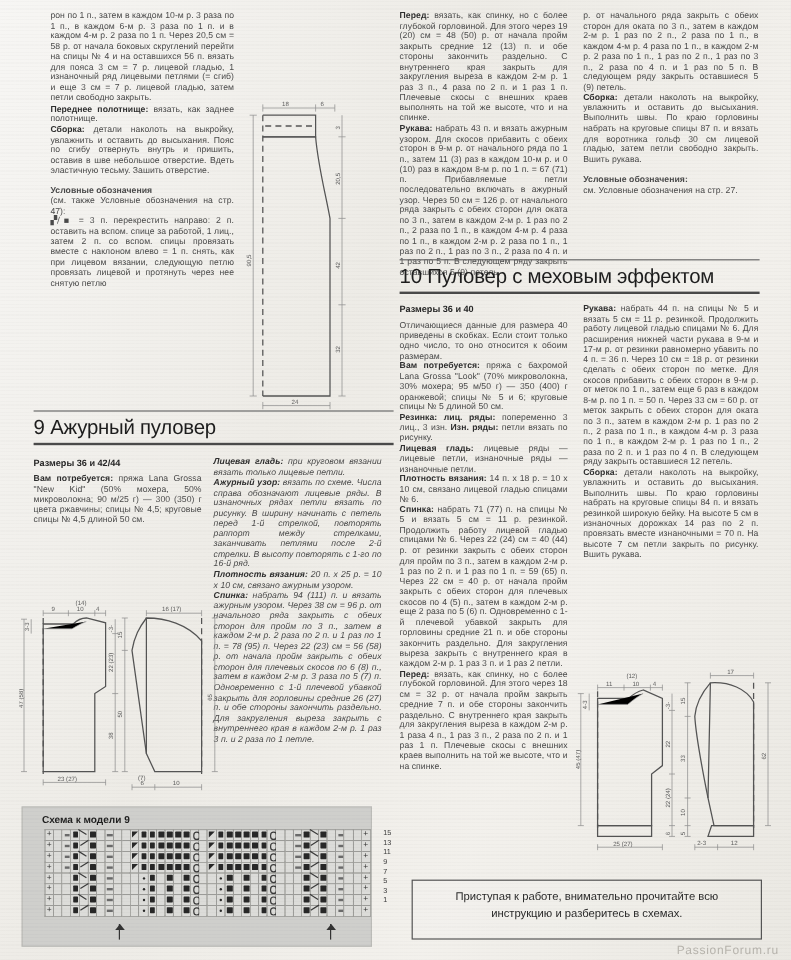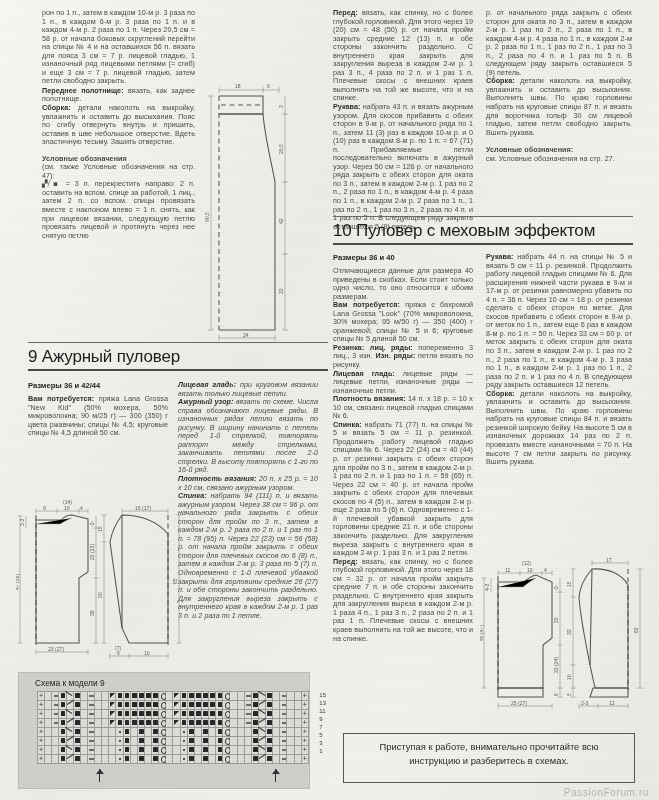--- a/index.html
+++ b/index.html
@@ -74,21 +74,21 @@
   .fold  { fill: none; stroke: #545454; stroke-width: 1.05; stroke-dasharray: 5 3.5; }
   .dim   { stroke: #8d8d8d; stroke-width: .6; }
   .thin  { stroke: #9a9a9a; stroke-width: .55; }
   
   .schema-panel {
     position: absolute;
     background: #cfcfcc;
     border: 1px solid #bcbcb8;
   }
   .schema-title {
-    font-size: 8.4px; font-weight: normal; color: #1f1f1f;
+    font-size: 8.4px; font-weight: bold; color: #1f1f1f;
     padding: 5px 0 3px 16px;
   }
   .grid-wrap { position: relative; padding: 0 0 0 14px; }
   table.knit {
     border-collapse: collapse;
     background: #d8d8d5;
   }
   table.knit td {
     width: 8px; height: 8px;
     border: .5px solid #9d9d9a;

